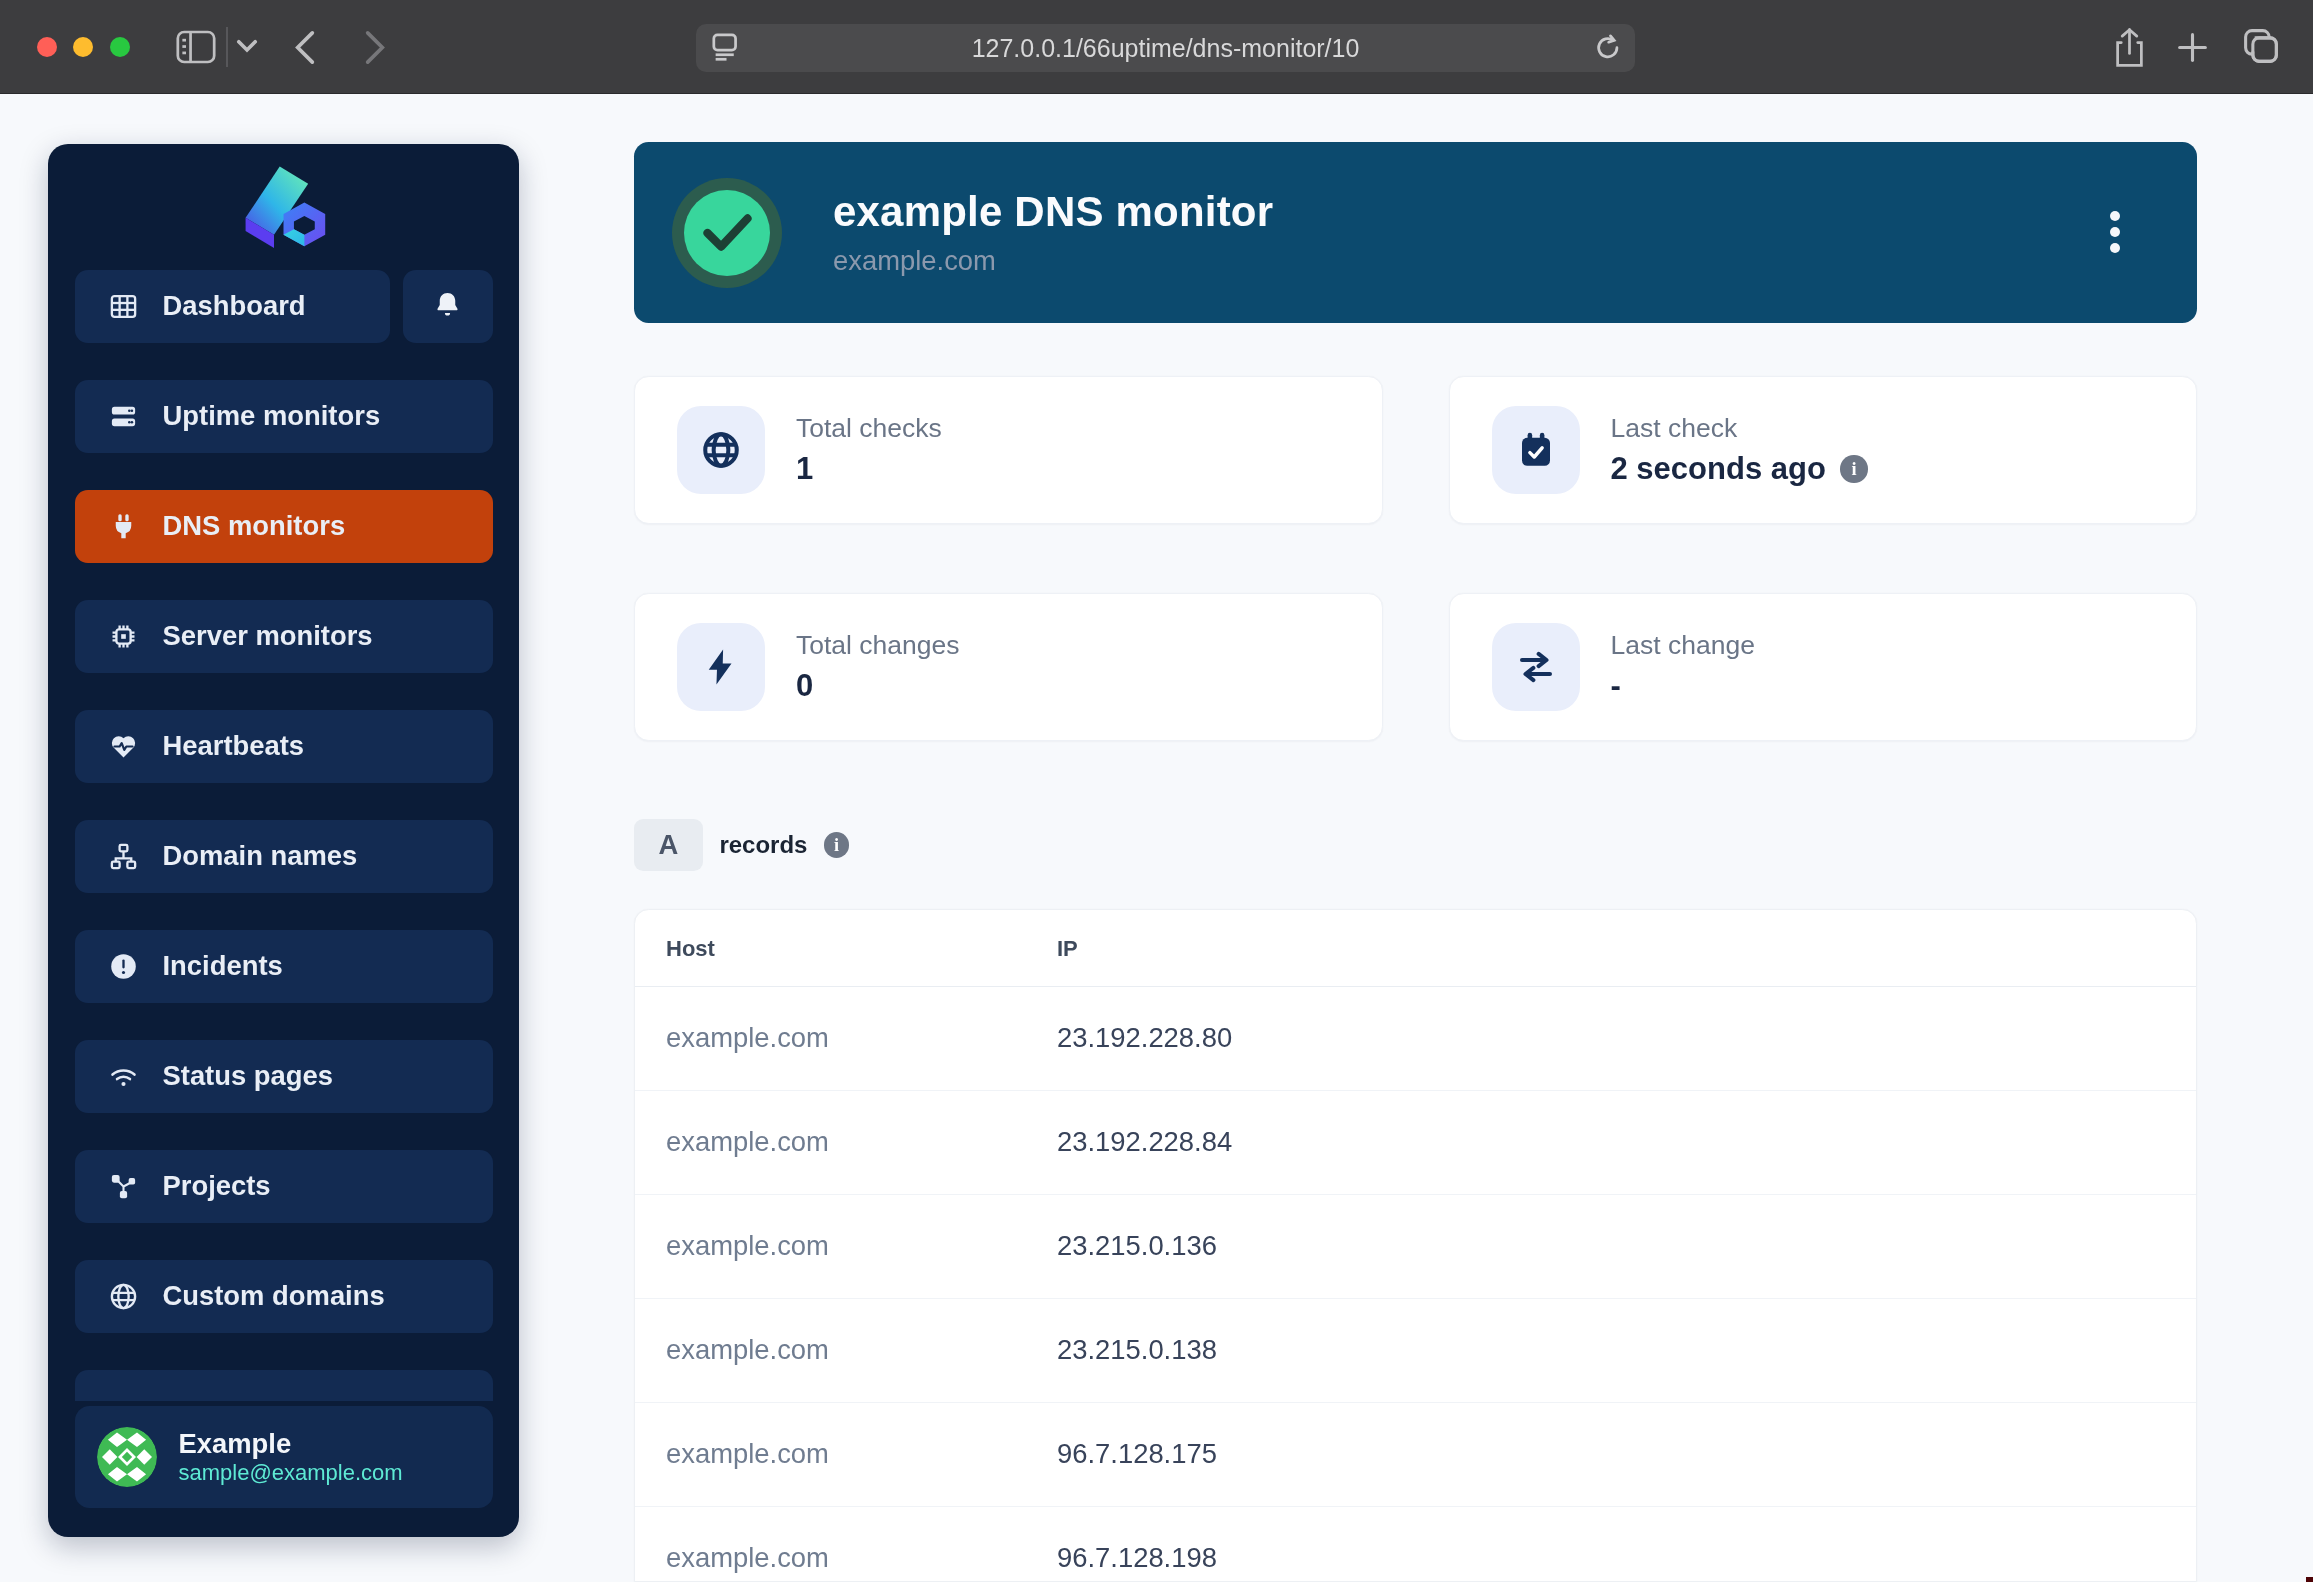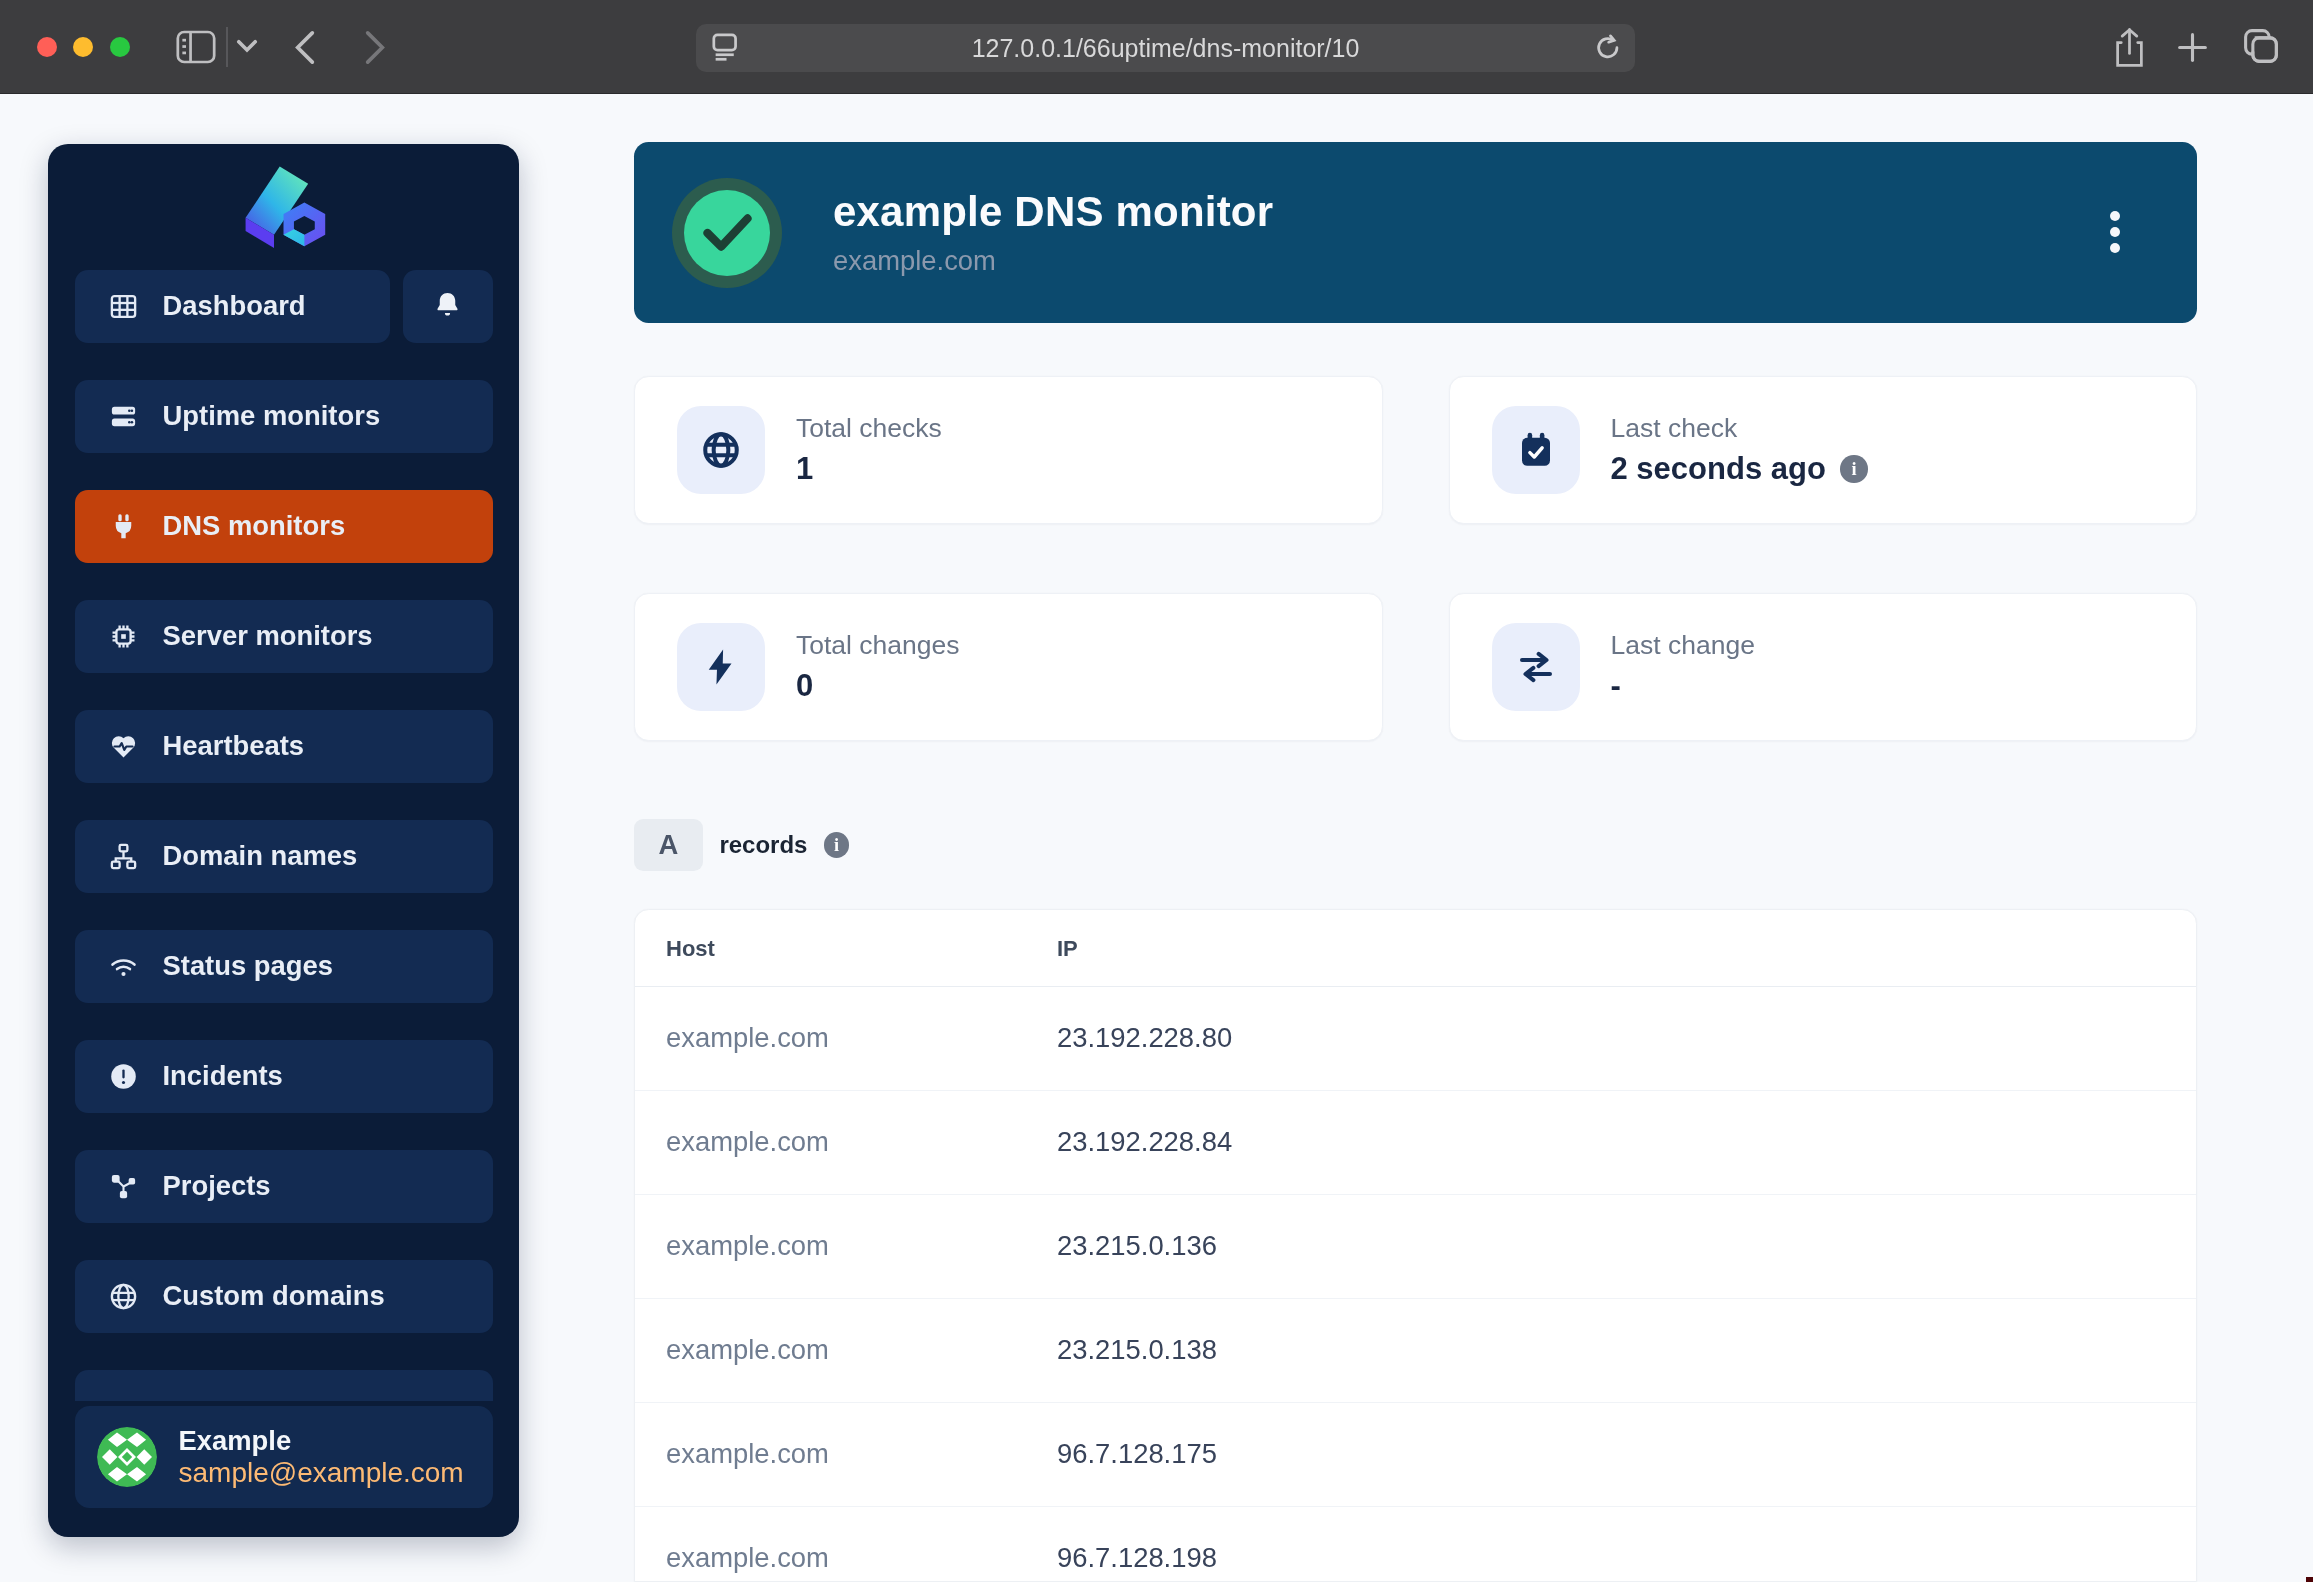--- a/index.html
+++ b/index.html
@@ -57,21 +57,21 @@
     width: 90px; height: 73px; border-radius: 12.8px; background: #132b52;
     display: flex; align-items: center; justify-content: center; color: #eef2f8; cursor: pointer;
   }
   .partial-item { margin-top: 37px; height: 31px; background: #132b52; border-radius: 12.8px 12.8px 0 0; }
   .user-card {
     margin-top: 5.5px; height: 102px; background: #122a50; border-radius: 14.6px;
     display: flex; align-items: center; gap: 22px; padding: 0 22px; cursor: pointer;
   }
   .avatar { width: 60px; height: 60px; border-radius: 50%; overflow: hidden; flex: 0 0 auto; }
   .user-name { color: #f3f6fa; font-size: 27.4px; font-weight: 700; line-height: 1.15; }
-  .user-email { color: #fdba74; font-size: 28px; margin-top: 1px; }
+  .user-email { color: #5eead4; font-size: 22px; margin-top: 1px; }
 
   
   .main { position: absolute; left: 634px; top: 0; width: 1563px; height: 1488px; }
 
   .monitor-header {
     position: absolute; top: 48px; left: 0; width: 1563px; height: 181px;
     background: #0c4a6e; border-radius: 14.6px; display: flex; align-items: center;
     padding-left: 38px;
   }
   .status-circle {
@@ -321,38 +321,38 @@
               <rect x="3" y="16" width="6" height="5" rx="1"></rect>
               <rect x="15" y="16" width="6" height="5" rx="1"></rect>
               <path d="M12 8v4 M6 16v-2.5h12V16 M12 12v1.5"></path>
             </svg>
           </span>
           <span>Domain names</span>
         </div>
 
         <div class="nav-item">
           <span class="ic">
+            <svg viewBox="0 0 24 24">
+              <circle cx="12" cy="12" r="9.5" fill="currentColor"></circle>
+              <rect x="11.1" y="6.5" width="1.8" height="7" rx="0.9" fill="#132b52"></rect>
+              <circle cx="12" cy="16.6" r="1.2" fill="#132b52"></circle>
+            </svg>
+          </span>
+          <span>Incidents</span>
+        </div>
+
+        <div class="nav-item">
+          <span class="ic">
             <svg viewBox="0 0 24 24" fill="none" stroke="currentColor" stroke-width="2" stroke-linecap="round">
               <path d="M3.5 10.5a13 13 0 0 1 17 0"></path>
               <path d="M7 14a8 8 0 0 1 10 0"></path>
               <circle cx="12" cy="17.8" r="1.6" fill="currentColor" stroke="none"></circle>
             </svg>
           </span>
           <span>Status pages</span>
-        </div>
-
-        <div class="nav-item">
-          <span class="ic">
-            <svg viewBox="0 0 24 24">
-              <circle cx="12" cy="12" r="9.5" fill="currentColor"></circle>
-              <rect x="11.1" y="6.5" width="1.8" height="7" rx="0.9" fill="#132b52"></rect>
-              <circle cx="12" cy="16.6" r="1.2" fill="#132b52"></circle>
-            </svg>
-          </span>
-          <span>Incidents</span>
         </div>
 
         <div class="nav-item">
           <span class="ic">
             <svg viewBox="0 0 24 24" fill="currentColor">
               <path d="M6.2 6.2 L12 12 M18.5 8.5 L12 12 M12 12 L12 18" stroke="currentColor" stroke-width="1.6" fill="none"></path>
               <rect x="3" y="3" width="6" height="6" rx="1.6"></rect>
               <rect x="16" y="5.5" width="5" height="5" rx="1.4"></rect>
               <rect x="9.2" y="15.5" width="5.6" height="5.6" rx="1.5"></rect>
             </svg>

